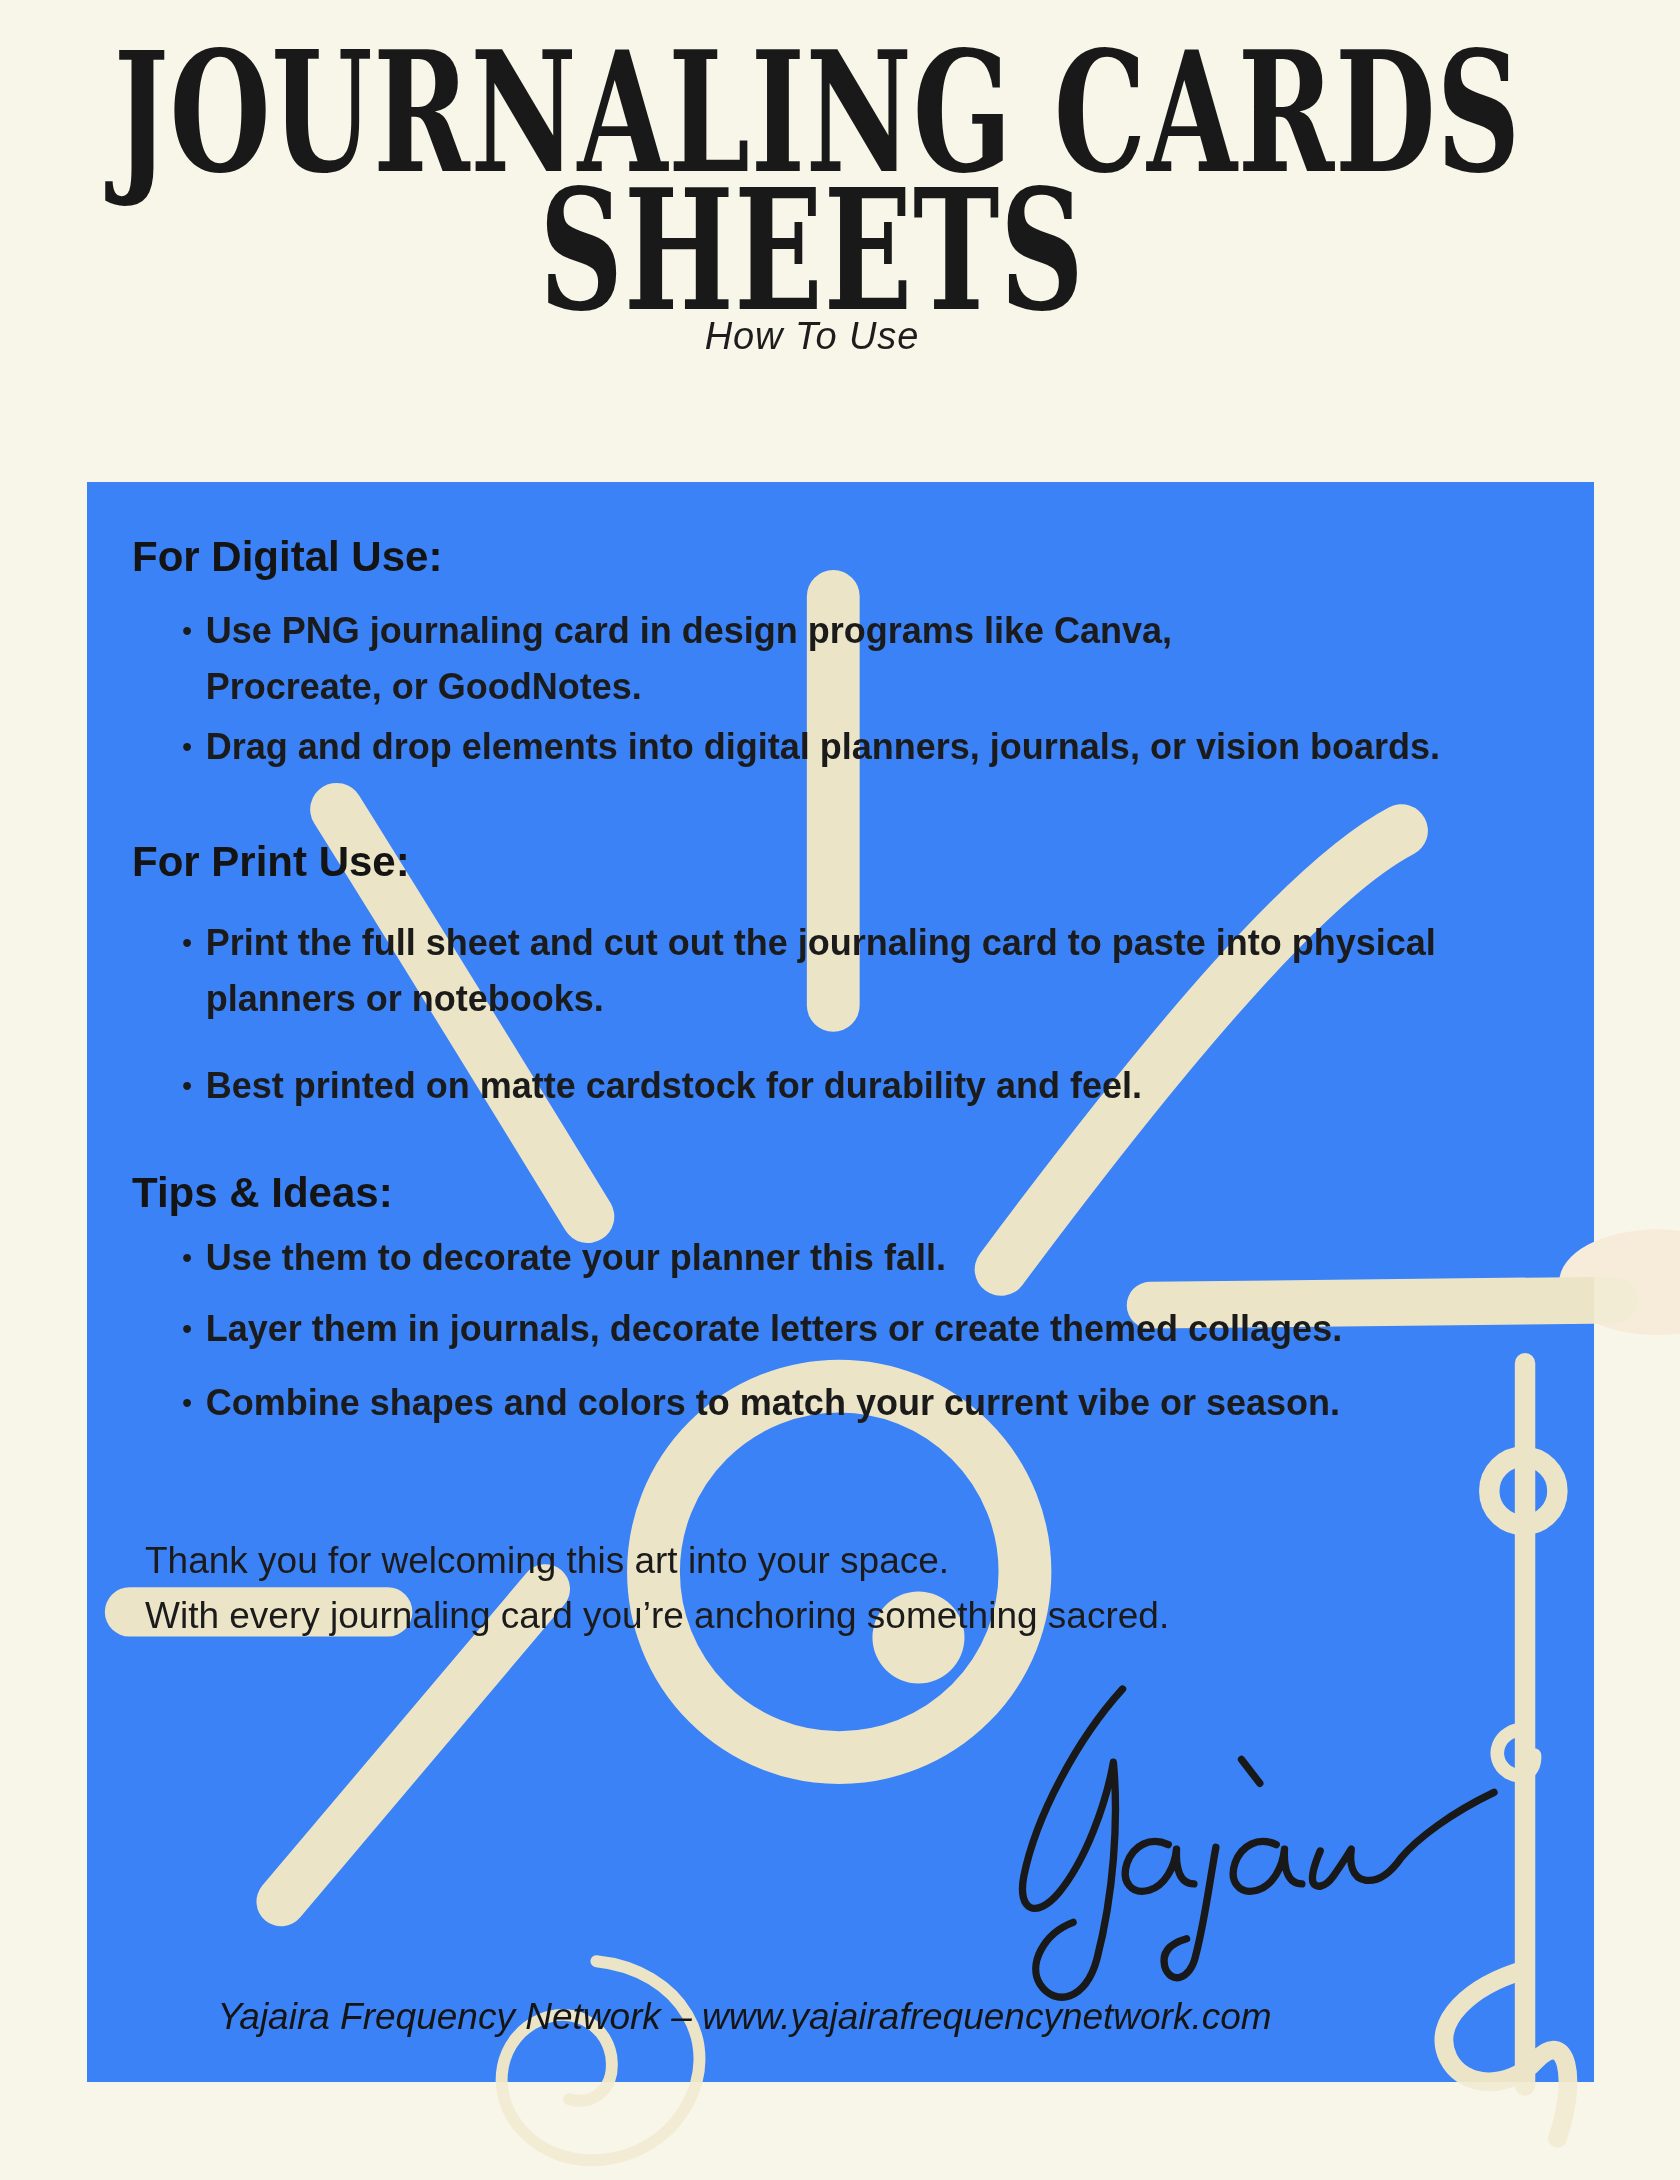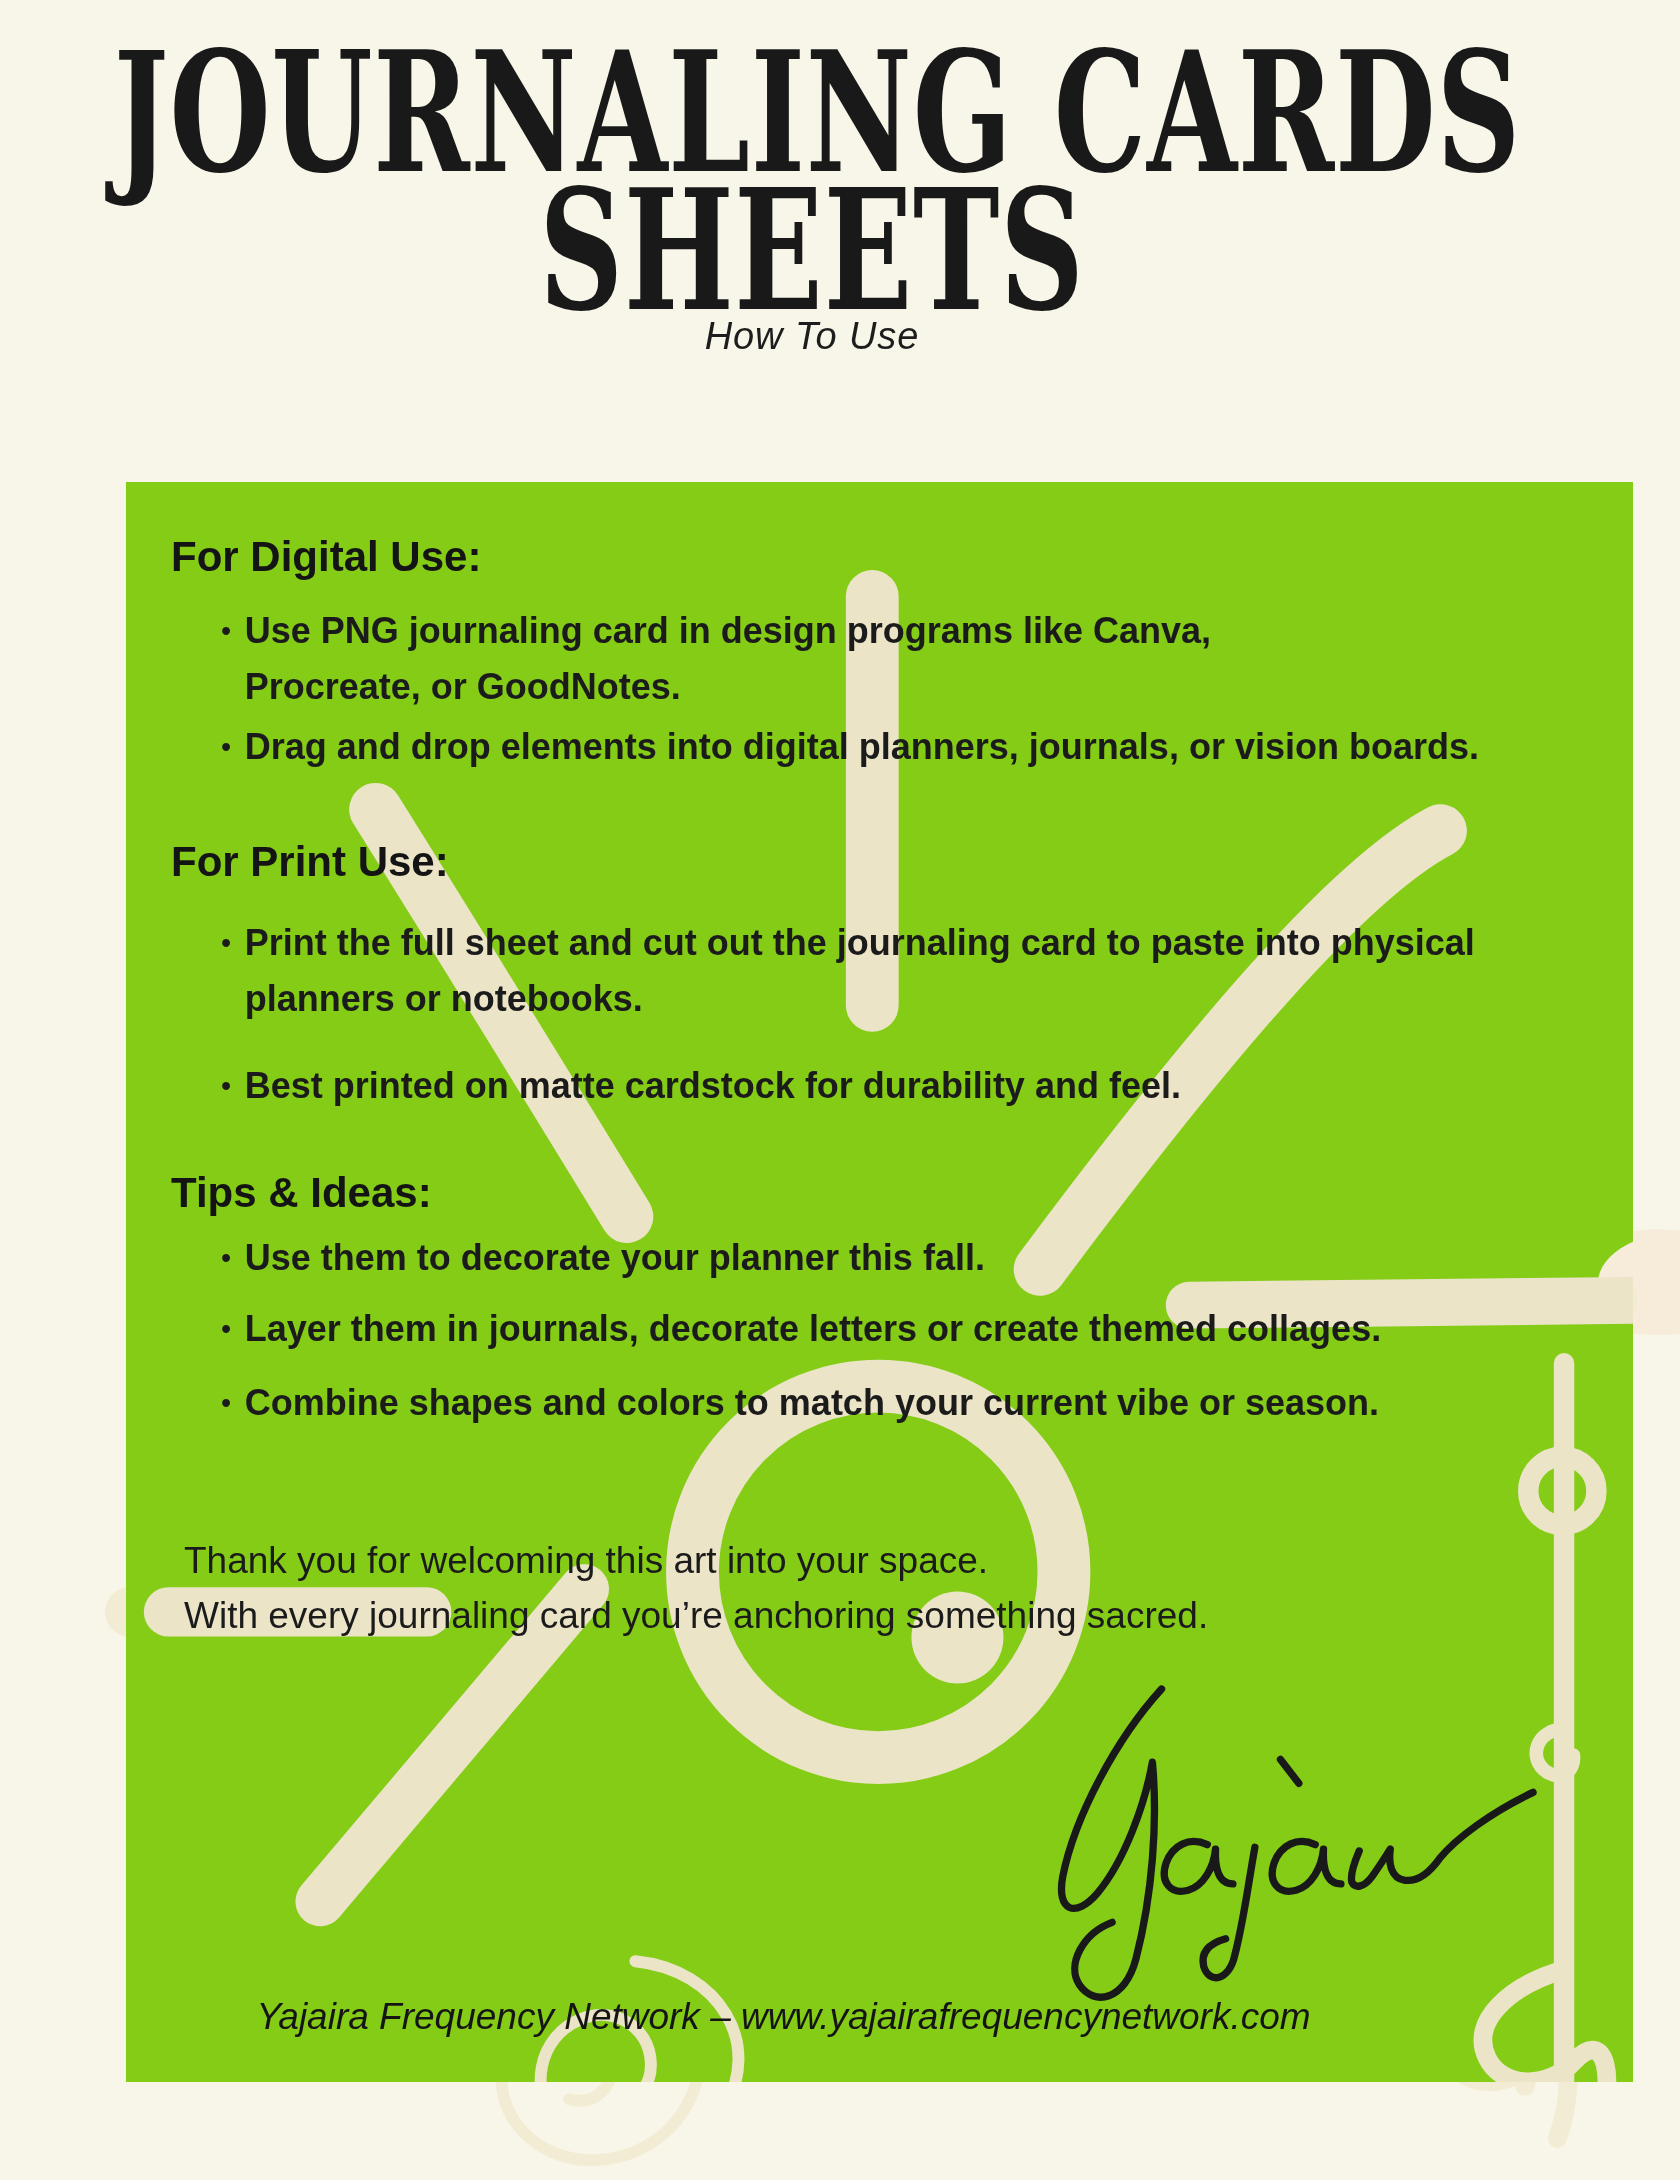--- a/index.html
+++ b/index.html
@@ -9,21 +9,21 @@
     font-family:"Liberation Sans", sans-serif;
     color:#1a1a1a;
     overflow:hidden;
   }
   .page{position:relative;width:1681px;height:2181px;}
 
   
   .wm-page{position:absolute;left:0;top:0;width:1681px;height:2181px;color:#f3ecd5;z-index:0;}
   .panel{
     position:absolute;left:87px;top:482px;width:1507px;height:1600px;
-    background:#84cc16;overflow:hidden;z-index:1;margin-left:39px;
+    background:#3b82f6;overflow:hidden;z-index:1;
   }
   .wm-panel{position:absolute;left:-87px;top:-482px;width:1681px;height:2181px;color:#ebe4c7;}
 
   
   .header{position:absolute;left:0;top:49px;width:1624px;text-align:center;z-index:2;}
   .title-line{
     font-family:"DejaVu Serif","Liberation Serif",serif;
     font-weight:bold;
     font-size:135px;
     line-height:128px;

